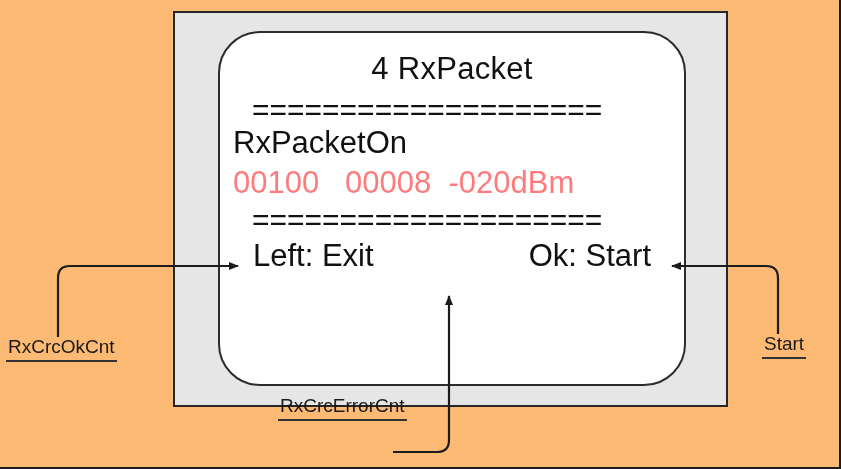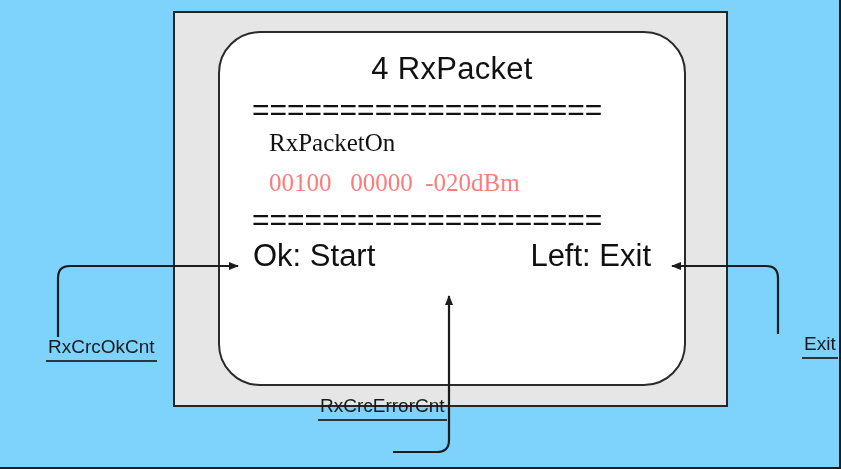--- a/index.html
+++ b/index.html
@@ -8,21 +8,21 @@
     padding: 0;
     background: #ffffff;
   }
   body {
     font-family: "Liberation Sans", sans-serif;
   }
   #root {
     position: relative;
     width: 841px;
     height: 469px;
-    background: #7dd3fc;
+    background: #fdba74;
     overflow: hidden;
     box-sizing: border-box;
   }
   
   .frame-right {
     position: absolute;
     top: 0;
     right: 0;
     width: 2px;
     height: 469px;
@@ -89,26 +89,25 @@
     padding-left: 32px;
     white-space: nowrap;
     overflow: hidden;
     font-family: "Liberation Sans", sans-serif;
     height: 26px;
   }
   .rule-top { margin-top: 8px; }
   .rule-bottom { margin-top: 4px; }
 
   .lcd-line {
-    font-size: 25px;
+    font-size: 31px;
     line-height: 40px;
     color: #111111;
-    padding-left: 49px;
+    padding-left: 13px;
     white-space: pre;
-    font-family: Liberation Serif, serif;
   }
 
   .lcd-line.red {
     color: #ff7b7b;
   }
 
   .lcd-footer {
     display: flex;
     justify-content: space-between;
     padding: 2px 33px 0 33px;
@@ -120,21 +119,20 @@
   
   .callout {
     position: absolute;
     font-size: 19px;
     line-height: 22px;
     color: #1a1a1a;
     white-space: nowrap;
     border-bottom: 2px solid #333333;
     padding: 0 2px 2px 2px;
     background: transparent;
-    margin-left: 40px;
   }
   #callout-crcok   { left: 6px;   top: 336px; }
   #callout-rssi    { left: 762px; top: 333px; }
   #callout-crcerr  { left: 278px; top: 395px; }
 
   svg.leader-svg {
     position: absolute;
     left: 0;
     top: 0;
     width: 841px;
@@ -156,27 +154,27 @@
     <div class="lcd-inner">
 
       <div class="lcd-title">4 RxPacket</div>
 
       <div class="lcd-rule rule-top">====================</div>
 
       <div class="lcd-line">RxPacketOn</div>
 
 
 
-      <div class="lcd-line red">00100   00000  -020dBm</div>
+      <div class="lcd-line red">00100   00008  -020dBm</div>
 
       <div class="lcd-rule rule-bottom">====================</div>
 
       <div class="lcd-footer">
+        <span>Left: Exit</span>
         <span>Ok: Start</span>
-        <span>Left: Exit</span>
       </div>
 
     </div>
   </div>
 
   <svg class="leader-svg" viewBox="0 0 841 469" xmlns="http://www.w3.org/2000/svg">
     <defs>
       <marker id="arrowR" markerWidth="10" markerHeight="10" refX="9" refY="4" orient="auto" markerUnits="userSpaceOnUse">
         <path d="M0,0 L10,4 L0,8 z" fill="#1c1c1c"></path>
       </marker>
@@ -190,17 +188,17 @@
 
     <path d="M 58 337 L 58 278 Q 58 266 70 266 L 238 266" fill="none" stroke="#1c1c1c" stroke-width="2.2" marker-end="url(#arrowR)"></path>
 
     <path d="M 778 334 L 778 278 Q 778 266 766 266 L 672 266" fill="none" stroke="#1c1c1c" stroke-width="2.2" marker-end="url(#arrowL)"></path>
 
     <path d="M 393 452 L 437 452 Q 449 452 449 440 L 449 296" fill="none" stroke="#1c1c1c" stroke-width="2.2" marker-end="url(#arrowU)"></path>
   </svg>
 
   <div class="callout" id="callout-crcok">RxCrcOkCnt</div>
 
-  <div class="callout" id="callout-rssi">Exit</div>
+  <div class="callout" id="callout-rssi">Start</div>
 
   <div class="callout" id="callout-crcerr">RxCrcErrorCnt</div>
 
 </div>
 
 </body></html>

